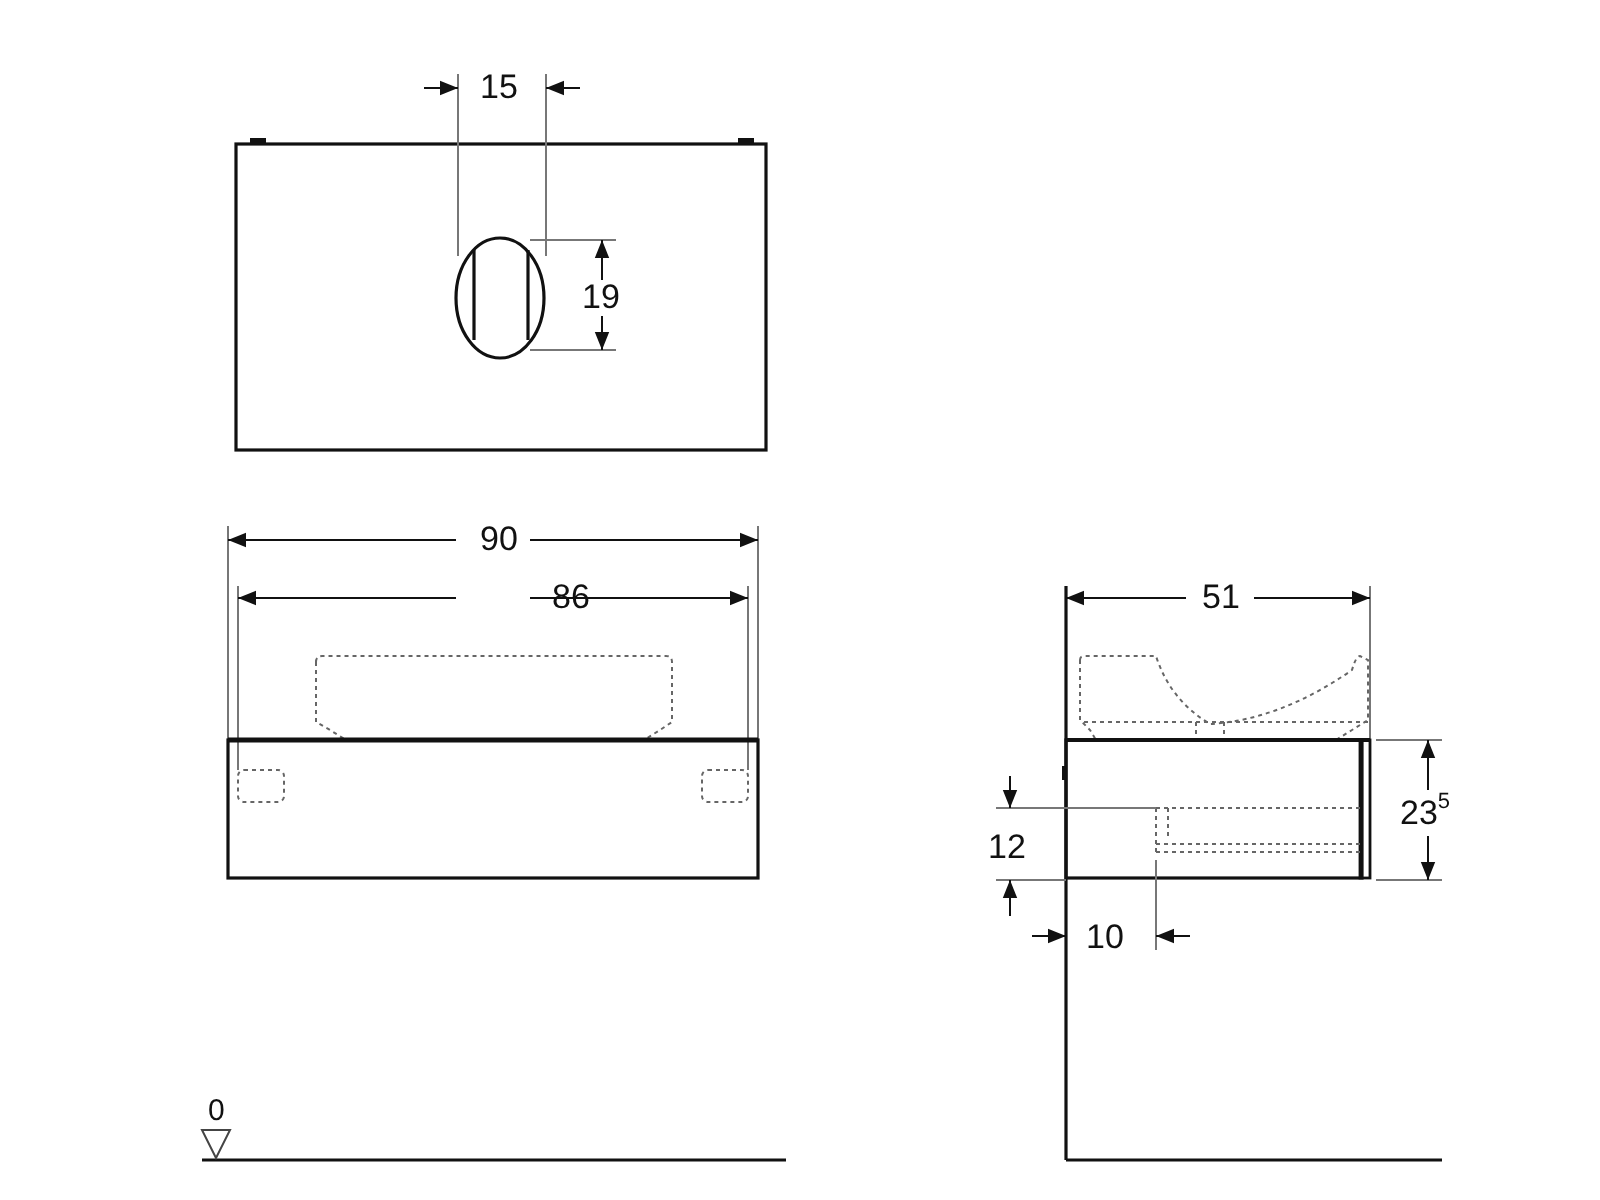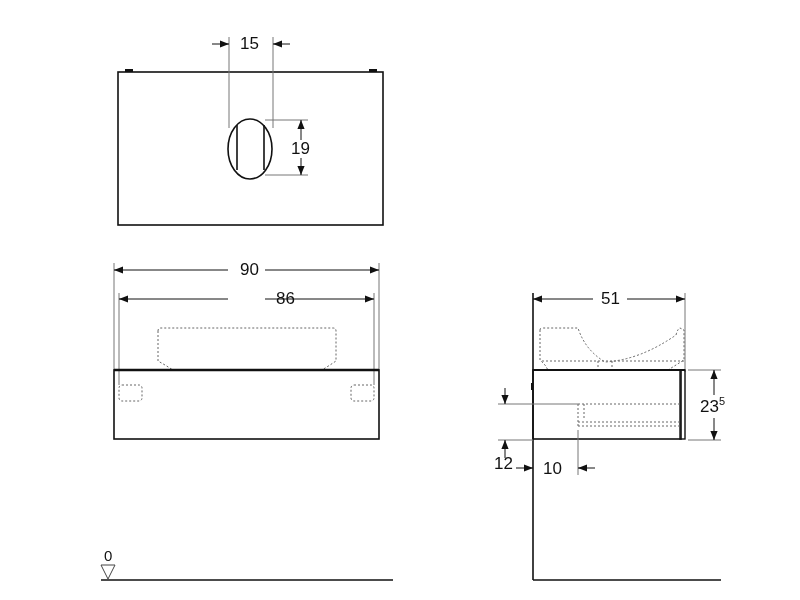--- a/index.html
+++ b/index.html
@@ -99,15 +99,15 @@
     <path d="M101,565 L115,565 L108,579 z" fill="none" stroke="#444" stroke-width="1"></path>
   </g>
 </svg>
 
 <span class="lbl" style="left:240px;top:35px;">15</span>
 <span class="lbl" style="left:291px;top:140px;background:#fff;">19</span>
 <span class="lbl" style="left:240px;top:261px;">90</span>
 <span class="lbl" style="left:236px;top:290px;margin-left:40px;">86</span>
 <span class="lbl" style="left:601px;top:290px;">51</span>
 <span class="lbl" style="left:700px;top:398px;background:#fff;text-align:right;"><span>23</span><sup>5</sup></span>
-<span class="lbl" style="left:494px;top:415px;margin-top:40px;">12</span>
+<span class="lbl" style="left:494px;top:415px;">12</span>
 <span class="lbl" style="left:543px;top:460px;text-align:right;">10</span>
 <span class="lbl" style="left:104px;top:548px;font-size:15px;">0</span>
 
 </body></html>

